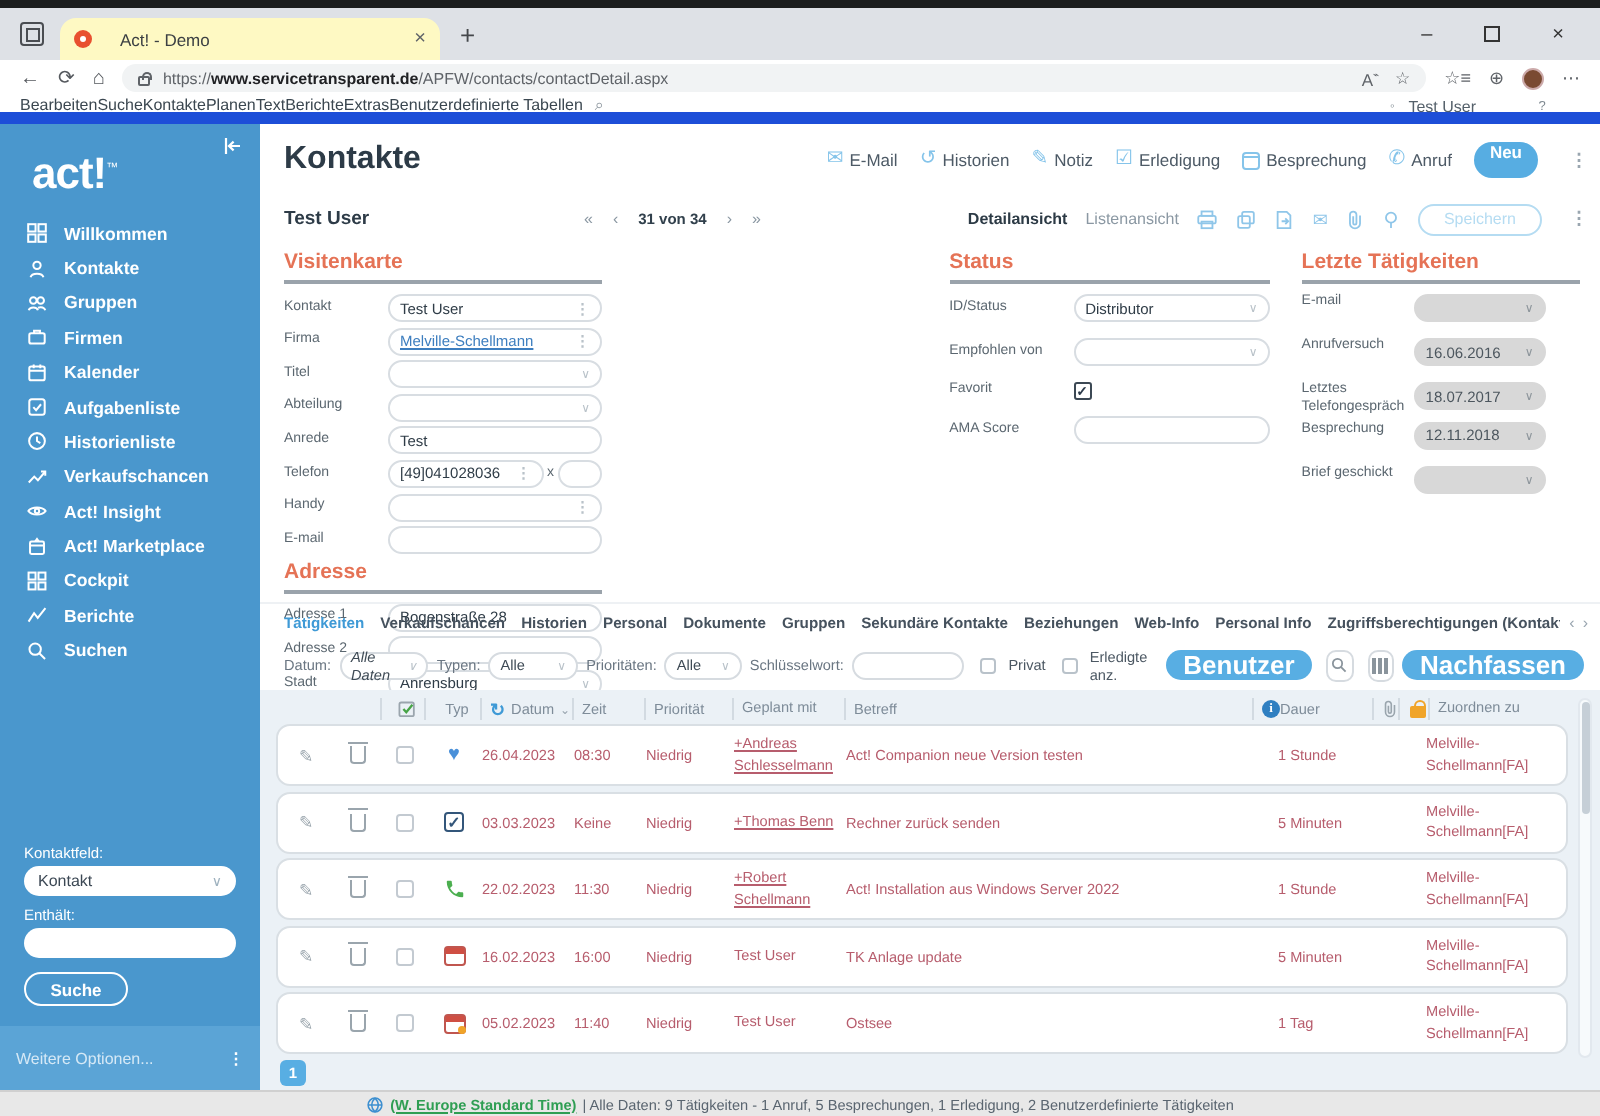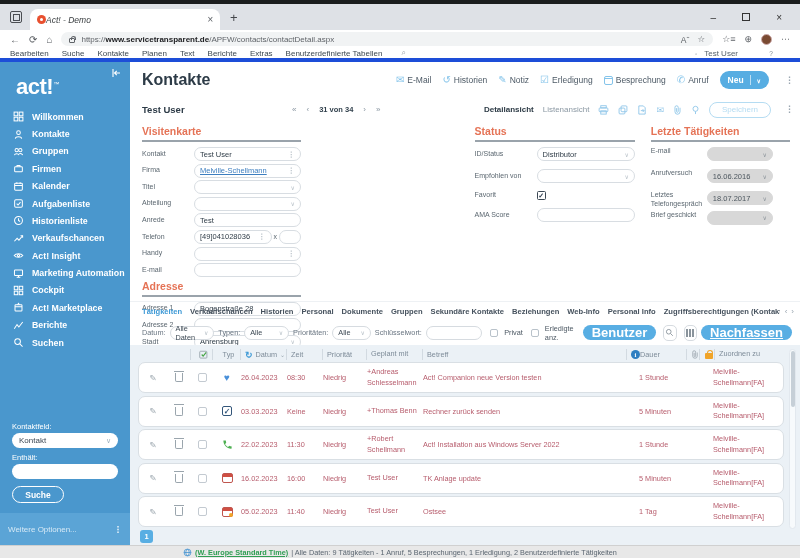--- a/index.html
+++ b/index.html
@@ -5,39 +5,39 @@
   * { margin:0; padding:0; box-sizing:border-box; }
   html,body { width:800px; height:558px; overflow:hidden; }
   body { font-family:"Liberation Sans", sans-serif; background:#fff; }
   .screen { width:800px; height:558px; position:relative; display:flex; flex-direction:column; background:#fff; }
 
   
   .chrome-top { height:4px; background:#1b1d1e; }
   .tabbar { height:26px; background:#dee1e6; display:flex; align-items:center; padding:0 6px; }
   .tablist-icon { width:12px; height:12px; border:1.4px solid #4a4d52; border-radius:2px; margin:0 8px 0 4px; position:relative; }
   .tablist-icon::after{ content:""; position:absolute; left:2px; top:2px; width:5px; height:5px; border:1px solid #4a4d52; }
-  .tab { width:190px; height:21px; background:#ffffff; border-radius:8px 8px 0 0; display:flex; align-items:center; padding:0 7px; gap:0; align-self:flex-end;font-style:italic; }
+  .tab { width:190px; height:21px; background:#fef9c3; border-radius:8px 8px 0 0; display:flex; align-items:center; padding:0 7px; gap:14px; align-self:flex-end; }
   .favicon { width:9px; height:9px; border-radius:50%; background:#e8502f; position:relative; flex:none;}
   .favicon::after{ content:""; position:absolute; left:3px; top:3px; width:3px; height:3px; border-radius:50%; background:#fff; }
   .tab-title { font-size:8.5px; color:#3c4043; flex:1; }
   .tab-close { font-size:10px; color:#5f6368; }
   .newtab { font-size:13px; color:#44474b; margin-left:10px; }
   .win-controls { margin-left:auto; display:flex; gap:26px; padding-right:12px; color:#333; font-size:10px; align-items:center;}
   .win-controls .wc-max{ font-size:8px; border:1px solid #333; width:8px; height:8px; display:inline-block;}
   .urlbar { height:18px; background:#fff; display:flex; align-items:center; padding:0 10px; gap:9px; }
   .nav-glyph { font-size:10px; color:#55595e; }
   .url-pill { flex:1; height:14px; background:#f1f3f4; border-radius:8px; display:flex; align-items:center; padding:0 8px; gap:6px; }
   .lock-gray { width:6px; height:5px; border:1px solid #5f6368; border-radius:1px; position:relative; margin-top:2px;}
   .lock-gray::before{ content:""; position:absolute; left:0.5px; top:-3px; width:3px; height:3px; border:1px solid #5f6368; border-bottom:none; border-radius:3px 3px 0 0;}
   .url-text { font-size:8px; color:#5f6368; flex:1; }
   .url-text b { color:#202124; }
   .pill-right { display:flex; gap:8px; font-size:8.5px; color:#5f6368; }
   .after-pill { display:flex; gap:9px; align-items:center; font-size:9px; color:#5f6368; }
   .avatar { width:11px; height:11px; border-radius:50%; background:#7a4a32; border:1px solid #caa; }
-  .appmenu { height:14px; background:#fff; border-bottom:4px solid #1d4ed8; display:flex; align-items:flex-end; gap:13px; padding:0 10px; font-size:8px; color:#3b4750; }
+  .appmenu { height:14px; background:#fff; border-bottom:6px solid #1d4ed8; display:flex; align-items:flex-start; padding:0 10px; font-size:8px; color:#3b4750; }
   .appmenu .menu-item{ cursor:default; }
   .menu-search { color:#8a949c; font-size:8px; margin-left:6px;}
   .appmenu-right { margin-left:auto; display:flex; align-items:center; gap:28px; padding-right:14px; color:#55616b;}
   .circle-ic { display:inline-flex; width:10px; height:10px; border:1px solid #7d8archive890; border-radius:50%; align-items:center; justify-content:center; font-size:6.5px; color:#7d8890; border-color:#7d8890;}
 
   
   .main { flex:1; display:flex; min-height:0; }
 
   
   .sidebar { width:130px; background:#4a97cd; color:#fff; display:flex; flex-direction:column; position:relative; flex:none; }
@@ -55,21 +55,21 @@
 
   
   .content { flex:1; display:flex; flex-direction:column; min-width:0; background:#fff; }
   .content-header { height:36px; display:flex; align-items:center; padding:0 6px 0 12px; }
   .page-title { font-size:16px; font-weight:700; color:#2d3b47; }
   .actions { margin-left:auto; display:flex; align-items:center; gap:11px; }
   .action { display:flex; align-items:center; gap:3px; font-size:8.5px; color:#4d5a66; }
   .action .ic { color:#85c4ea; font-size:10px; line-height:1;}
   .mini-cal { width:9px; height:9px; border:1.2px solid #85c4ea; border-radius:2px; position:relative;}
   .mini-cal::before{content:""; position:absolute; top:1.5px; left:0; right:0; border-top:1.2px solid #85c4ea;}
-  .btn-neu { background:#57ade2; color:#fff; border-radius:10px; height:18px; display:flex; align-items:center; font-size:8.5px; font-weight:700; padding:0 8px; gap:6px; }
+  .btn-neu { background:#57ade2; color:#fff; border-radius:10px; height:18px; display:flex; align-items:center; font-size:8.5px; font-weight:700; padding:0 8px; gap:6px;flex-direction:column; }
   .btn-neu .divider{ width:1px; height:10px; background:rgba(255,255,255,.6); }
   .vdots { color:#9aa6b0; font-size:9px; font-weight:700; letter-spacing:0; margin-left:5px; line-height:1;}
 
   .record-bar { height:23px; display:flex; align-items:center; padding:0 6px 0 12px; }
   .record-name { font-size:9.5px; font-weight:700; color:#2d3b47; width:150px; }
   .pager { display:flex; align-items:center; gap:10px; color:#8a97a2; font-size:8px; }
   .pager .count { color:#31404c; font-weight:700; font-size:7.5px; }
   .views { margin-left:auto; display:flex; align-items:center; gap:9px; }
   .view-detail { font-size:8px; font-weight:700; color:#2c3a45; }
   .view-list { font-size:8px; color:#8b98a3; }
@@ -142,21 +142,21 @@
   .thead .hsep { border-left:1px solid #d2dae1; padding-left:4px; height:11px; display:flex; align-items:center; gap:3px;}
   .pencil { color:#9aa5ad; font-size:8.5px; }
   .trash { width:8px; height:9px; border:1px solid #9aa5ad; border-top:none; border-radius:0 0 2px 2px; position:relative; }
   .trash::before { content:""; position:absolute; top:-2.5px; left:-2px; right:-2px; border-top:1.2px solid #9aa5ad; }
   .row-cb { width:9px; height:9px; border:1px solid #c3cad1; border-radius:2px; background:#fff; }
   .heart { color:#4a90d9; font-size:10px; line-height:1; }
   .todo-ic { width:10px; height:10px; border:1.3px solid #33567a; border-radius:2px; color:#33567a; font-size:8px; font-weight:700; display:flex; align-items:center; justify-content:center; background:#fff;}
   .cal-ic { width:11px; height:10px; border:1px solid #c0564f; border-radius:2px; background:#fff; position:relative; }
   .cal-ic::before { content:""; position:absolute; top:0; left:0; right:0; height:3px; background:#cf4f43; }
   .cal-ic.rec::after { content:""; position:absolute; right:-1px; bottom:-1px; width:4px; height:4px; border-radius:50%; background:#f0a429; }
-  .row-link { }
+  .row-link { text-decoration:underline; }
   .refresh-ic { color:#3f9ad6; font-size:9px; font-weight:700; }
   .info-ic { width:9px; height:9px; border-radius:50%; background:#2f7fc1; color:#fff; font-size:6.5px; font-weight:700; display:flex; align-items:center; justify-content:center; font-family:"Liberation Serif",serif;}
   .lock-ic { width:8px; height:6px; background:#f0a429; border-radius:1px; position:relative; margin-top:3px;}
   .lock-ic::before { content:""; position:absolute; top:-3.5px; left:1.5px; width:4px; height:3.5px; border:1px solid #f0a429; border-bottom:none; border-radius:3px 3px 0 0;}
   .hchev { font-size:6px; color:#9aa6b0; }
   .pagination { width:13px; height:13px; background:#58aee3; border-radius:3px; color:#fff; font-size:7.5px; font-weight:700; display:flex; align-items:center; justify-content:center; margin:3px 0 0 2px; }
   .vscroll { position:absolute; right:4px; top:4px; bottom:16px; width:7px; border-radius:4px; background:#f7fafc; border:1px solid #e2e8ee;}
   .vscroll .thumb { position:absolute; top:1px; left:0.5px; width:4.5px; height:56px; border-radius:3px; background:#c6cfd7; }
 
   
@@ -314,45 +314,36 @@
               <g stroke="#fff" stroke-width="1.1" fill="none">
                 <path d="M1.3 6C3 3.4 9 3.4 10.7 6 9 8.6 3 8.6 1.3 6z"></path>
                 <circle cx="6" cy="6" r="1.2"></circle>
               </g>
             </svg>
           <span>Act! Insight</span>
         </div>
         <div class="nav-item">
           <svg class="sic" width="11" height="11" viewBox="0 0 12 12">
               <g stroke="#fff" stroke-width="1.1" fill="none">
-                <rect x="1.6" y="2.2" width="8.8" height="6" rx="0.8"></rect>
-                <path d="M6 8.2V10M4 10.2h4"></path>
-              </g>
-            </svg>
-          <span>Marketing Automation</span>
+                <rect x="2.2" y="3" width="7.6" height="6.8" rx="0.8"></rect>
+                <path d="M2.2 5.2h7.6M5 3l1-1.4L7 3"></path>
+              </g>
+            </svg>
+          <span>Act! Marketplace</span>
         </div>
         <div class="nav-item">
           <svg class="sic" width="11" height="11" viewBox="0 0 12 12">
               <g stroke="#fff" stroke-width="1.1" fill="none">
                 <rect x="1.4" y="1.4" width="3.8" height="3.8"></rect>
                 <rect x="6.8" y="1.4" width="3.8" height="3.8"></rect>
                 <rect x="1.4" y="6.8" width="3.8" height="3.8"></rect>
                 <rect x="6.8" y="6.8" width="3.8" height="3.8"></rect>
               </g>
             </svg>
           <span>Cockpit</span>
-        </div>
-        <div class="nav-item">
-          <svg class="sic" width="11" height="11" viewBox="0 0 12 12">
-              <g stroke="#fff" stroke-width="1.1" fill="none">
-                <rect x="2.2" y="3" width="7.6" height="6.8" rx="0.8"></rect>
-                <path d="M2.2 5.2h7.6M5 3l1-1.4L7 3"></path>
-              </g>
-            </svg>
-          <span>Act! Marketplace</span>
         </div>
         <div class="nav-item">
           <svg class="sic" width="11" height="11" viewBox="0 0 12 12">
               <g stroke="#fff" stroke-width="1.1" fill="none">
                 <path d="M1.4 9.6 4.4 5l2 2.6 4.2-5.4"></path>
               </g>
             </svg>
           <span>Berichte</span>
         </div>
         <div class="nav-item">
@@ -648,20 +639,27 @@
               <span class="flabel">Anrufversuch</span>
             <div class="fctrl disabled lt-val">
                 <span class="val">16.06.2016</span>
                 <span class="chev">∨</span>
               </div>
             </div>
           <div class="frow top" style="margin-bottom:2px;">
               <span class="flabel">Letztes Telefongespräch</span>
             <div class="fctrl disabled lt-val">
                 <span class="val">18.07.2017</span>
+                <span class="chev">∨</span>
+              </div>
+            </div>
+          <div class="frow status-gap top">
+              <span class="flabel">Besprechung</span>
+            <div class="fctrl disabled lt-val">
+                <span class="val">12.11.2018</span>
                 <span class="chev">∨</span>
               </div>
             </div>
           <div class="frow top">
               <span class="flabel">Brief geschickt</span>
             <div class="fctrl disabled lt-val">
                 <span class="val"></span>
                 <span class="chev">∨</span>
               </div>
             </div>
@@ -684,21 +682,21 @@
 
         </div>
         <div class="tab-arrows">
           <span>‹</span>
           <span>›</span>
         </div>
       </div>
 
       <div class="filter-bar">
         <span>Datum:</span>
-        <div class="fb-select" style="width:64px;">
+        <div class="fb-select" style="width:64px;font-style:italic;">
             <span>Alle Daten</span>
             <span class="chev">∨</span>
           </div>
         <span>Typen:</span>
         <div class="fb-select" style="width:64px;">
             <span>Alle</span>
             <span class="chev">∨</span>
           </div>
         <span>Prioritäten:</span>
         <div class="fb-select" style="width:54px;">
@@ -720,21 +718,21 @@
               </g>
             </svg>
           </span>
         <span class="icon-btn">
             <span class="cols-glyph">
               <i></i>
               <i></i>
               <i></i>
             </span>
           </span>
-        <span class="pill-blue" style="margin-left:auto;text-decoration:underline;">Nachfassen</span>
+        <span class="pill-blue" style="margin-left:auto;">Nachfassen</span>
       </div>
 
       <div class="table-area">
         <div class="thead">
           <span class="c-edit"></span>
           <span class="c-del"></span>
           <span class="c-sel hsep">
               <svg class="sic" width="9" height="9" viewBox="0 0 10 10">
                 <g fill="none">
                   <rect x="0.8" y="1.4" width="8" height="7.6" rx="1" stroke="#9aa5ad" stroke-width="1"></rect>

